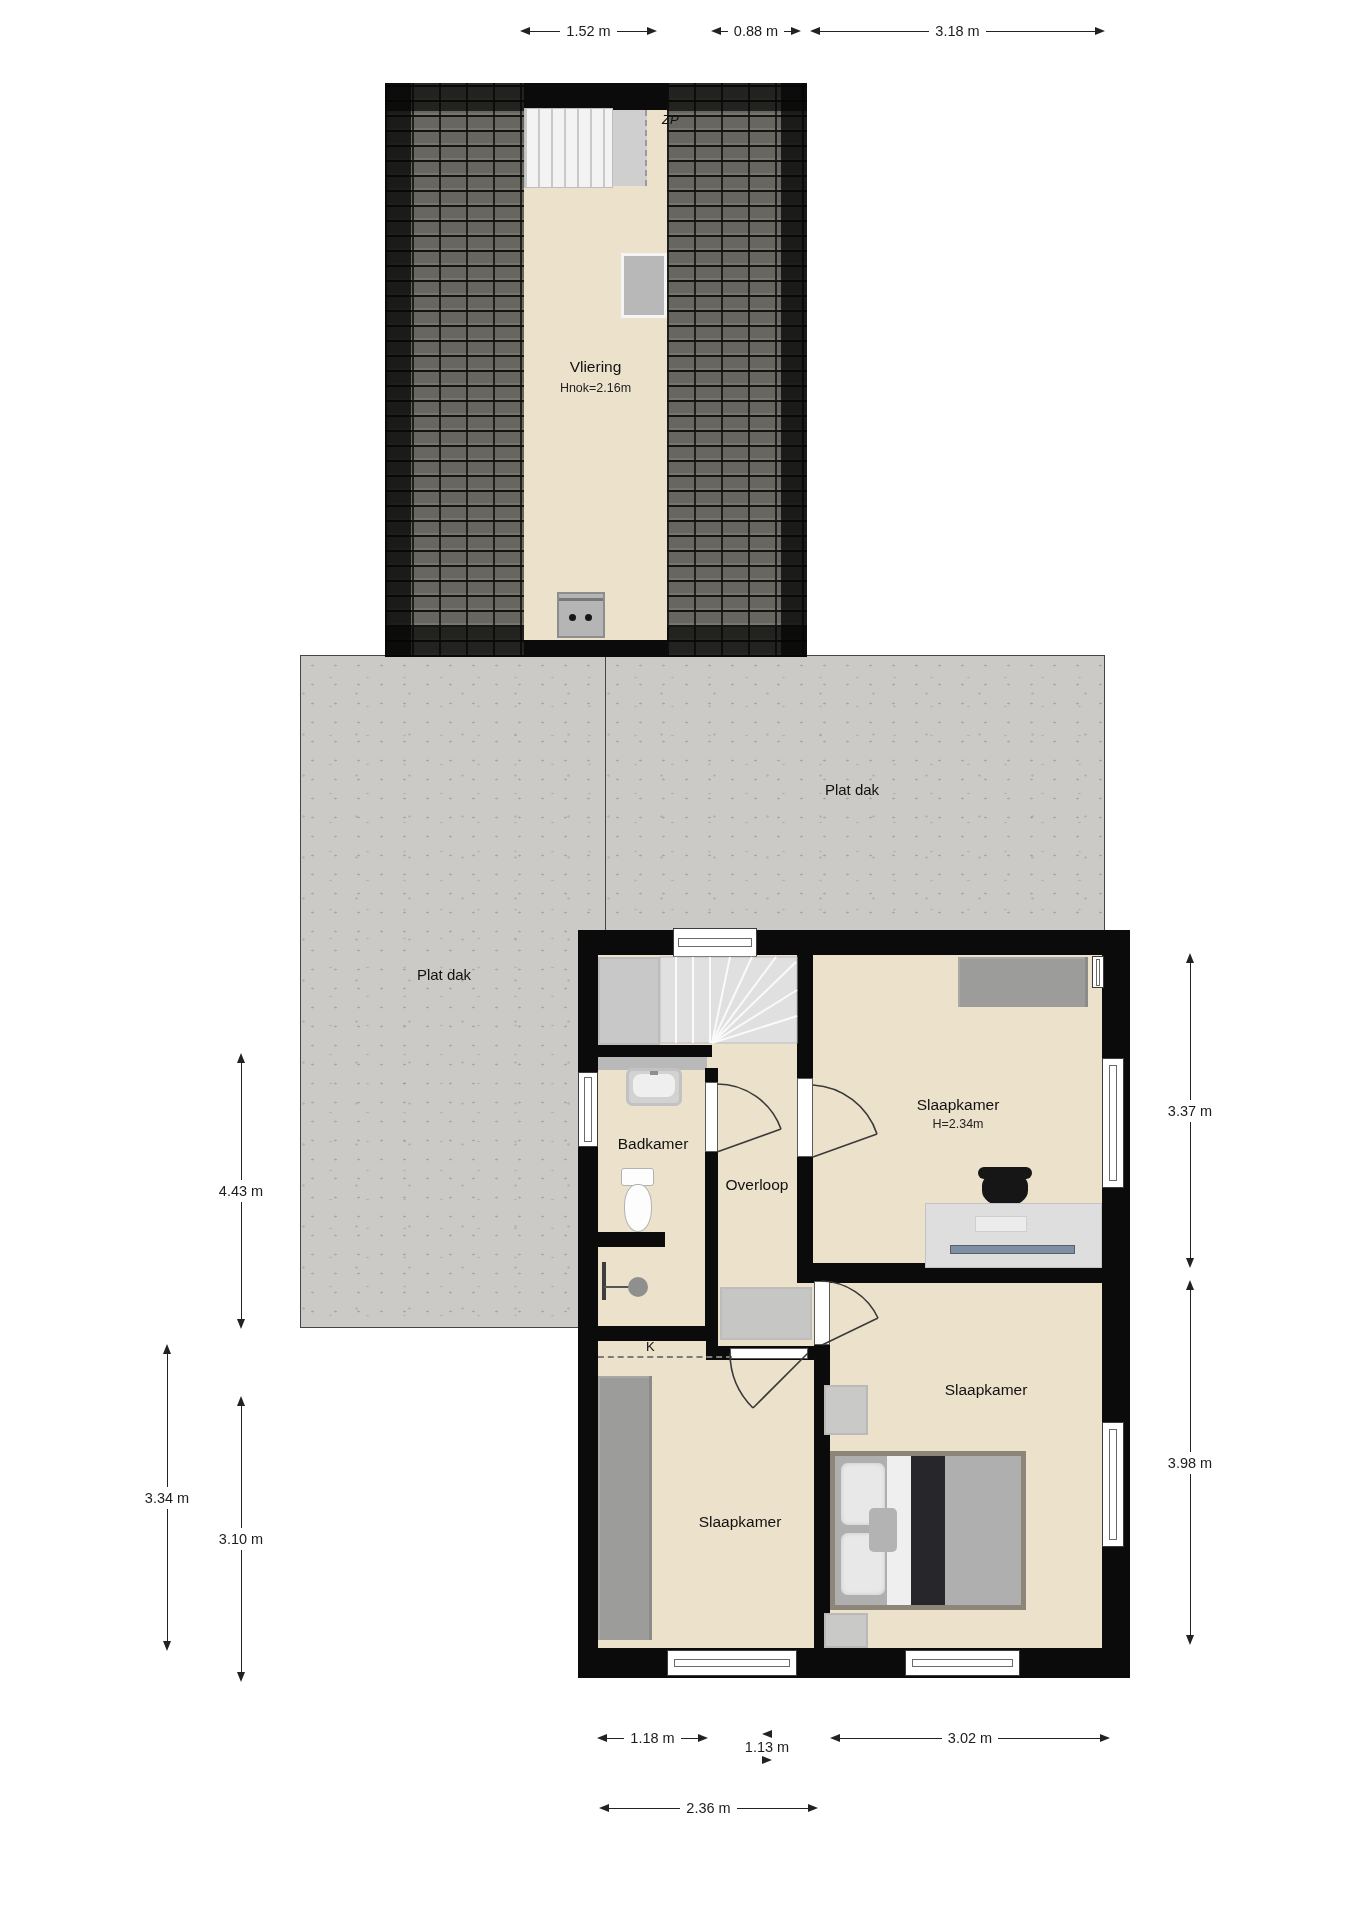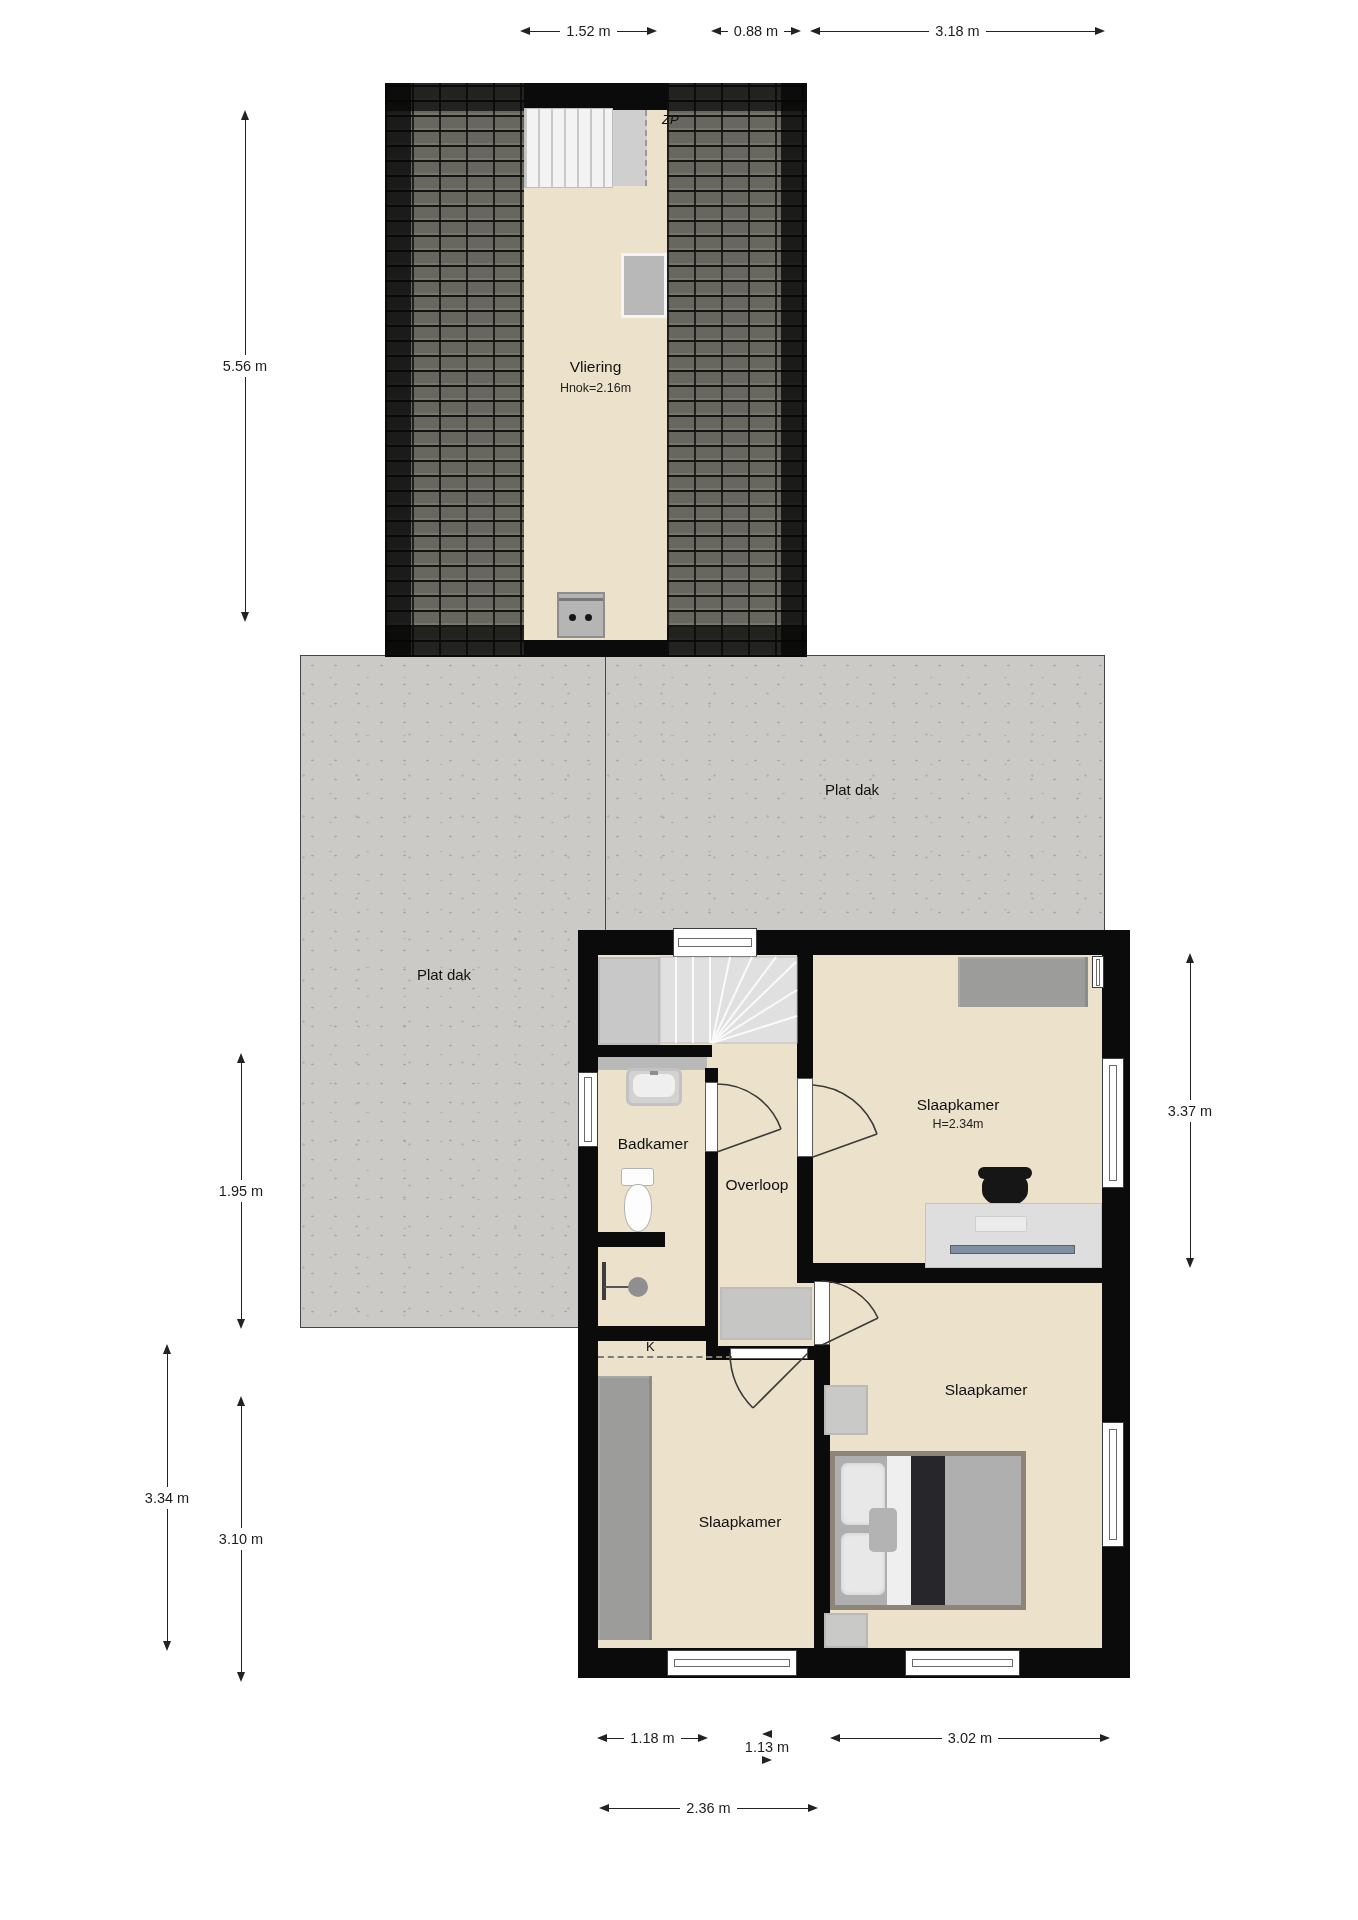--- a/index.html
+++ b/index.html
@@ -227,31 +227,24 @@
       <span class="ah-r"></span>
   </div>
   <div class="hdim" style="left:810px;top:23px;width:295px;">
     <span class="ah-l"></span>
       <span class="ln"></span>
     <span class="lbl">3.18 m</span>
     <span class="ln"></span>
       <span class="ah-r"></span>
   </div>
 
-  <div class="vdim" style="left:213px;top:110px;height:512px;">
-    <span class="ah-t"></span>
-      <span class="ln"></span>
-    <span class="lbl">5.56 m</span>
-    <span class="ln"></span>
-      <span class="ah-b"></span>
-  </div>
   <div class="vdim" style="left:209px;top:1053px;height:276px;">
     <span class="ah-t"></span>
       <span class="ln"></span>
-    <span class="lbl">1.95 m</span>
+    <span class="lbl">4.43 m</span>
     <span class="ln"></span>
       <span class="ah-b"></span>
   </div>
   <div class="vdim" style="left:135px;top:1344px;height:307px;">
     <span class="ah-t"></span>
       <span class="ln"></span>
     <span class="lbl">3.34 m</span>
     <span class="ln"></span>
       <span class="ah-b"></span>
   </div>
@@ -263,20 +256,27 @@
       <span class="ah-b"></span>
   </div>
 
   <div class="vdim" style="left:1158px;top:953px;height:315px;">
     <span class="ah-t"></span>
       <span class="ln"></span>
     <span class="lbl">3.37 m</span>
     <span class="ln"></span>
       <span class="ah-b"></span>
   </div>
+  <div class="vdim" style="left:1158px;top:1280px;height:365px;">
+    <span class="ah-t"></span>
+      <span class="ln"></span>
+    <span class="lbl">3.98 m</span>
+    <span class="ln"></span>
+      <span class="ah-b"></span>
+  </div>
 
   <div class="hdim" style="left:597px;top:1730px;width:111px;">
     <span class="ah-l"></span>
       <span class="ln"></span>
     <span class="lbl">1.18 m</span>
     <span class="ln"></span>
       <span class="ah-r"></span>
   </div>
   <div class="hdim" style="left:714px;top:1730px;width:106px;flex-direction:column;">
     <span class="ah-l"></span>

